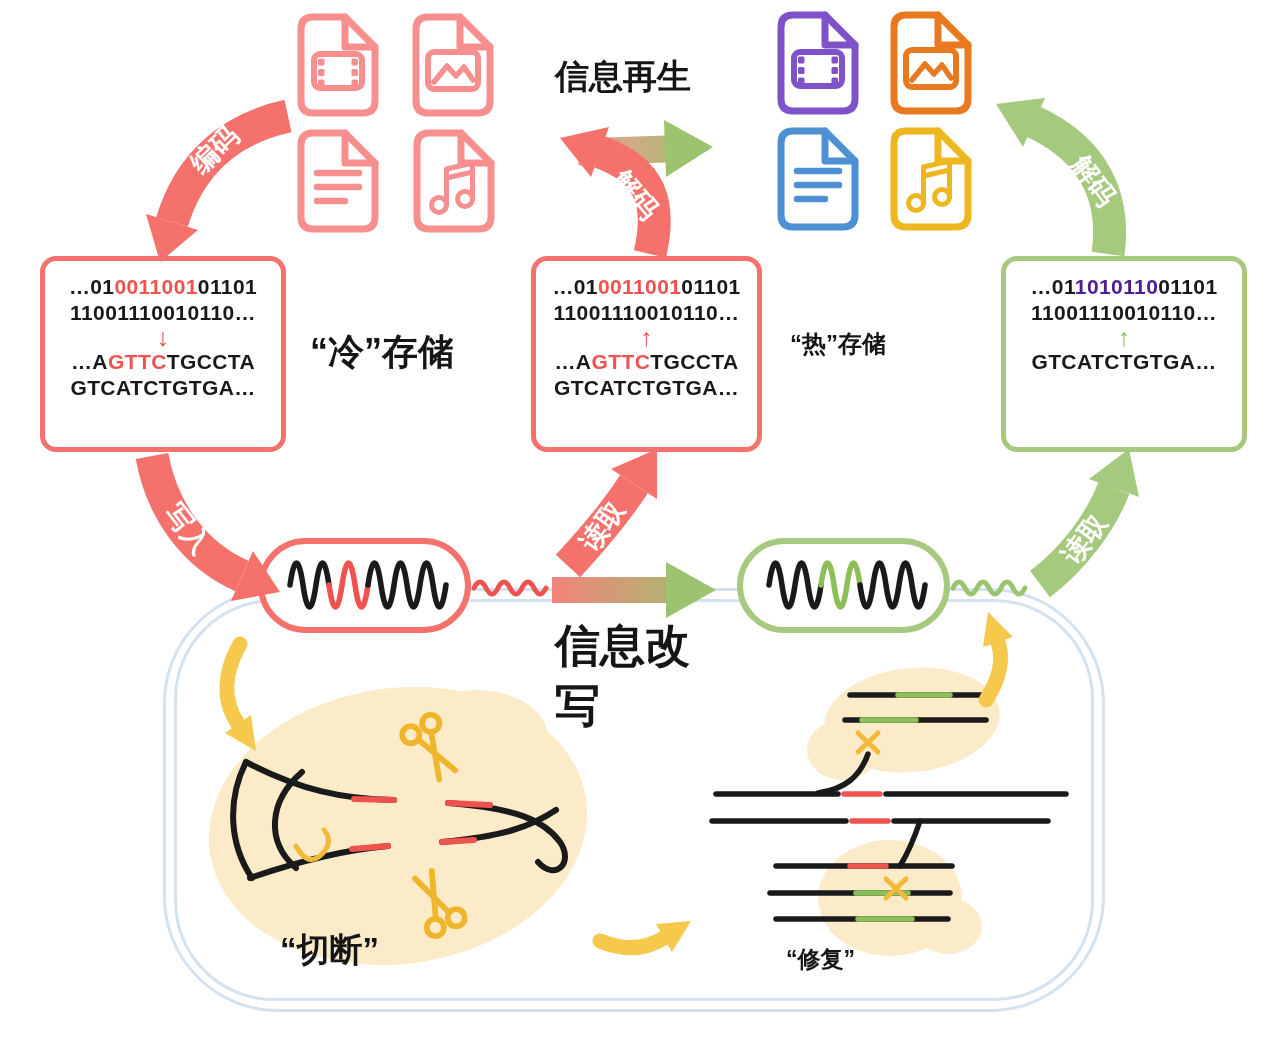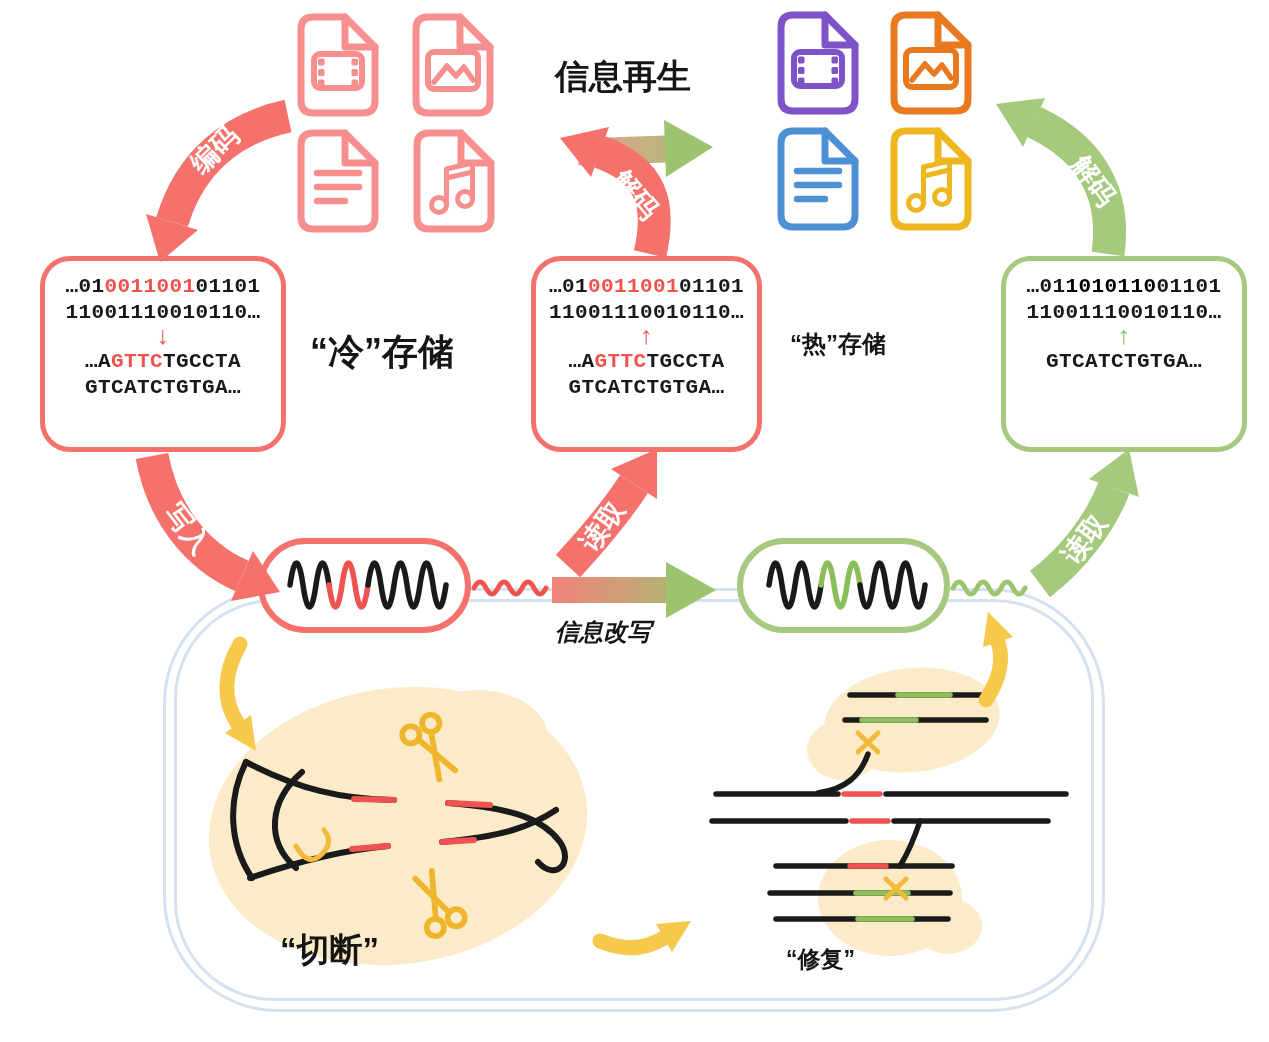--- a/index.html
+++ b/index.html
@@ -1,39 +1,39 @@
 <!DOCTYPE html>
 <html><head>
 <meta charset="utf-8">
 <style>
   html,body{margin:0;padding:0;background:#fff;}
   .canvas{position:relative;width:1269px;height:1042px;background:#fff;overflow:hidden;
           font-family:"Liberation Sans","DejaVu Sans",sans-serif;}
   .cell{position:absolute;box-sizing:border-box;border:3px solid #D4E2F0;z-index:1;background:transparent;}
   .cell.outer{left:163px;top:588px;width:942px;height:424px;border-radius:115px;}
   .cell.inner{left:174px;top:599px;width:920px;height:402px;border-radius:100px;}
-  .bbox{position:absolute;box-sizing:border-box;background:#fff;border-radius:30px;text-align:center;
+  .bbox{position:absolute;box-sizing:border-box;background:#fff;border-radius:16px;text-align:center;
         padding-top:13px;font-weight:bold;font-size:21px;line-height:26px;letter-spacing:.4px;
-        color:#191919;z-index:2;font-family:Liberation Mono, monospace;}
+        color:#191919;z-index:2;}
   .bbox.pink{border:5px solid #F4716C;}
   .bbox.green{border:5px solid #A6C97F;}
   .hl-red{color:#F0534F;}
-  .hl-green{color:#000000;}
+  .hl-green{color:#4c1d95;}
   .barrow{font-size:25px;line-height:23px;font-weight:bold;}
   .barrow.red{color:#F0534F;}
   .barrow.green{color:#8CBF5A;}
   .capsule{position:absolute;box-sizing:border-box;background:#fff;border-radius:60px;z-index:2;}
   .capsule.pink{border:6px solid #F4716C;left:258px;top:538px;width:213px;height:95px;}
   .capsule.green{border:6px solid #A6C97F;left:737px;top:538px;width:213px;height:95px;}
   svg.layer{position:absolute;left:0;top:0;z-index:3;pointer-events:none;}
   .biglabel{position:absolute;font-weight:bold;color:#151515;text-align:left;z-index:4;}
   .lbl-regen{left:555px;top:54px;width:152px;font-size:34px;}
   .lbl-cold{left:310px;top:328px;width:200px;font-size:36px;}
   .lbl-hot{left:790px;top:328px;width:200px;font-size:24px;}
-  .lbl-rewrite{left:555px;top:616px;width:152px;font-size:24px;font-style:italic;}
+  .lbl-rewrite{left:555px;top:616px;width:152px;font-size:45px;}
   .lbl-cut{left:280px;top:928px;width:190px;font-size:33px;}
   .lbl-repair{left:786px;top:944px;width:190px;font-size:23px;}
   .arrow-label{fill:#ffffff;font-weight:bold;font-size:27px;text-anchor:middle;
                font-family:"Liberation Sans","DejaVu Sans",sans-serif;}
 </style>
 </head>
 <body>
 
 <div class="canvas">
 

